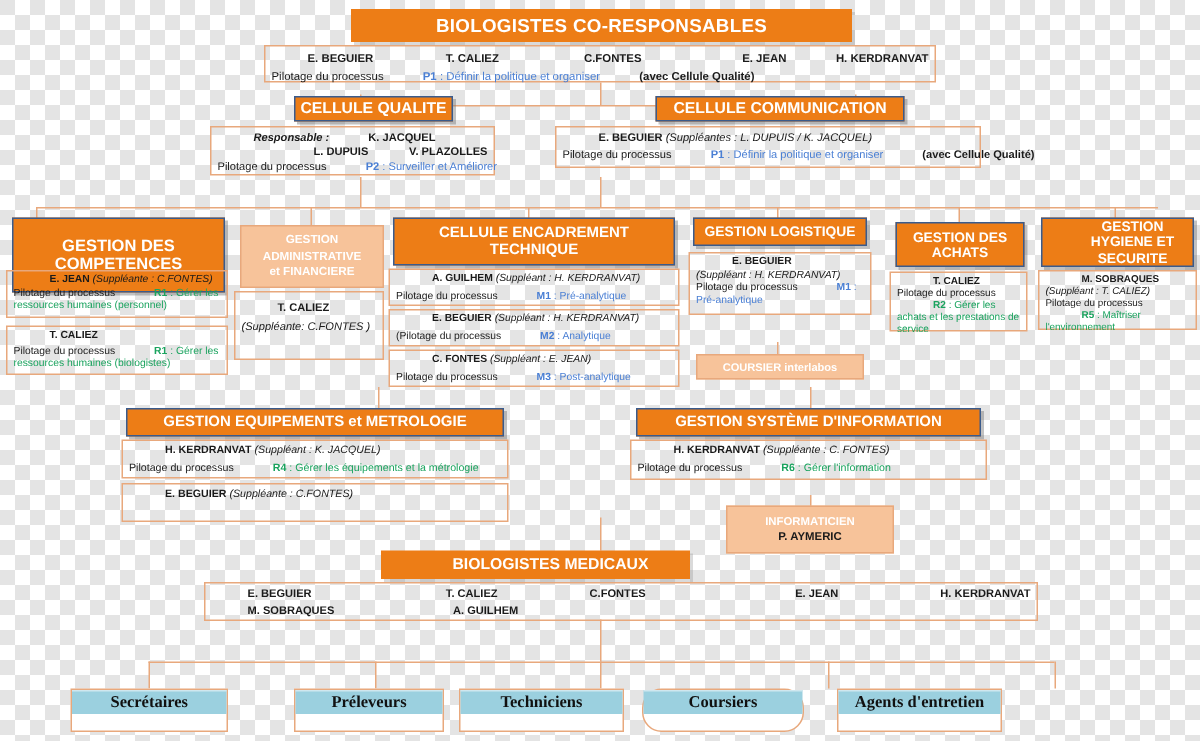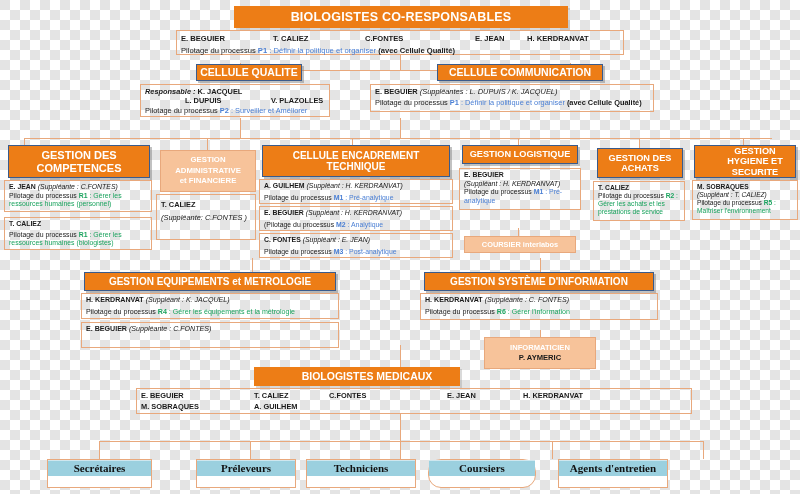--- a/index.html
+++ b/index.html
@@ -41,21 +41,21 @@
   
   .panel{
     background:rgba(255,255,255,0.0);
     border:1px solid #E8A87C;
     box-sizing:border-box;
     padding:2px 4px;
     color:#1a1a1a;
   }
 
   .ln{white-space:nowrap;line-height:1.25;}
-  .b{font-weight:bold;}
+  .b{font-weight:bold;padding-left:24px;}
   .i{font-style:italic;}
   .green{color:#1aa35e;}
   .blue{color:#4a7fd4;}
 
   
   .vl{position:absolute;width:1px;background:#E8A87C;}
   .hl{position:absolute;height:1px;background:#E8A87C;}
 
   
   .bluebox{
@@ -156,21 +156,21 @@
     <span class="i">(Suppléantes : L. DUPUIS / K. JACQUEL)</span>
   </div>
   <div class="ln" style="padding-top:2px;">
     <span>Pilotage du processus</span>
     <span class="blue b">P1</span>
     <span class="blue">: Définir la politique et organiser</span>
     <span class="b">(avec Cellule Qualité)</span>
   </div>
 </div>
 
-<div class="node hdr" style="left:8px;top:145px;width:142px;height:33px;font-size:11px;">
+<div class="node hdr" style="left:8px;top:145px;width:142px;height:50px;font-size:11px;">
   <span>GESTION DES COMPETENCES</span>
 </div>
 <div class="node panel" style="left:4px;top:180px;width:148px;height:32px;font-size:6.9px;">
   <div class="ln">
     <span class="b">E. JEAN</span>
     <span class="i">(Suppléante  : C.FONTES)</span>
   </div>
   <div style="line-height:1.22;">
     <span>Pilotage du processus</span>
     <span class="green b">R1</span>

